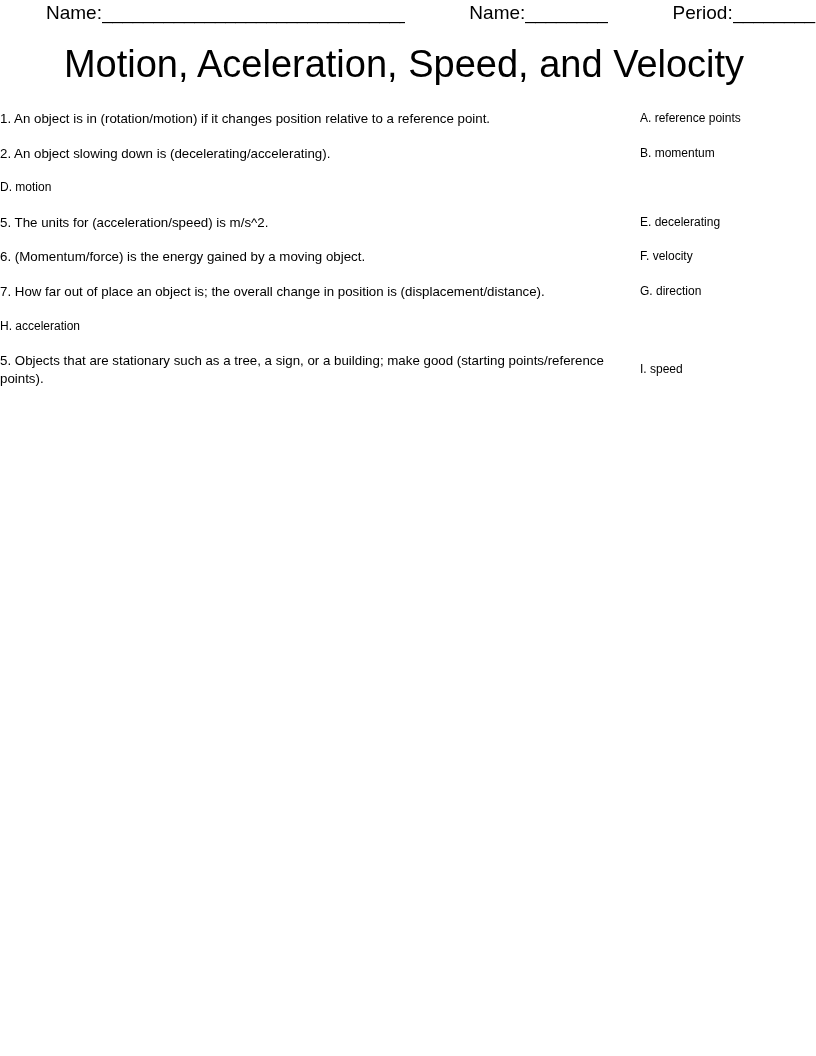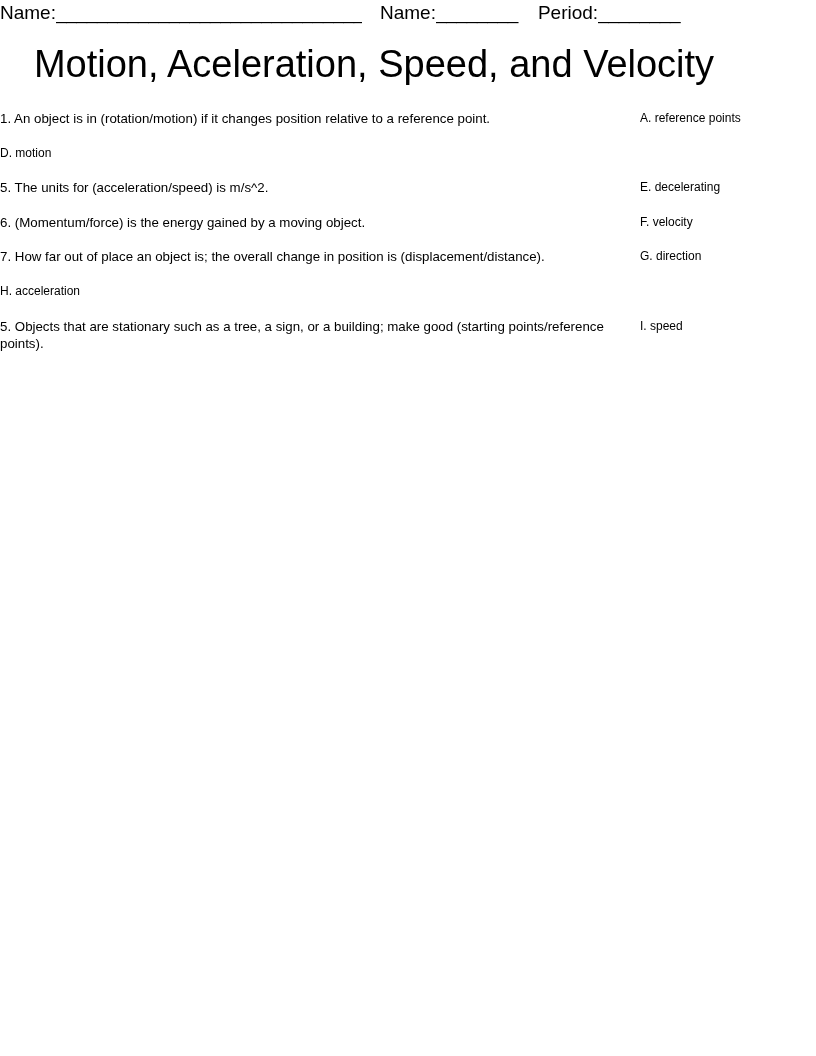--- a/index.html
+++ b/index.html
@@ -29,20 +29,21 @@
     width: 816px;
     height: 30px;
     display: flex;
     align-items: baseline;
     font-size: 19px;
     white-space: nowrap;
   }
   .hdr-label {
     font-size: 19px;
     line-height: 26px;
+    margin-left: 46px;
   }
   .hdr-blank {
     font-size: 19px;
     line-height: 26px;
     letter-spacing: -0.3px;
     overflow: hidden;
     display: inline-block;
   }
   .blank-name { width: 306px; }
   .blank-date { width: 84px; }
@@ -54,32 +55,33 @@
   .title {
     position: absolute;
     left: 0;
     top: 41px;
     width: 748px;
     text-align: center;
     font-size: 38px;
     line-height: 46px;
     font-weight: normal;
     letter-spacing: 0px;
+    padding-left: 30px;
   }
 
   
   .matching {
     position: absolute;
     left: 0;
     top: 110px;
     width: 816px;
   }
   .qa-row {
     display: flex;
-    align-items: flex-start;
+    align-items: center;
     margin-bottom: 17px;
   }
   .q-cell {
     width: 640px;
     padding-right: 8px;
     box-sizing: border-box;
     font-size: 13.3px;
     line-height: 17.6px;
   }
   .a-cell {
@@ -108,20 +110,24 @@
 
   <div class="title">Motion, Aceleration, Speed, and Velocity</div>
 
   <div class="matching">
 
     <div class="qa-row">
       <div class="q-cell">1. An object is in (rotation/motion) if it changes position relative to a reference point.</div>
       <div class="a-cell">A. reference points</div>
     </div>
 
+    <div class="qa-row">
+      <div class="q-cell">2. An object slowing down is (decelerating/accelerating).</div>
+      <div class="a-cell">B. momentum</div>
+    </div>
 
 
     <div class="qa-row">
       <div class="a-cell">D. motion</div>
     </div>
 
     <div class="qa-row">
       <div class="q-cell">5. The units for (acceleration/speed) is m/s^2.</div>
       <div class="a-cell">E. decelerating</div>
     </div>

